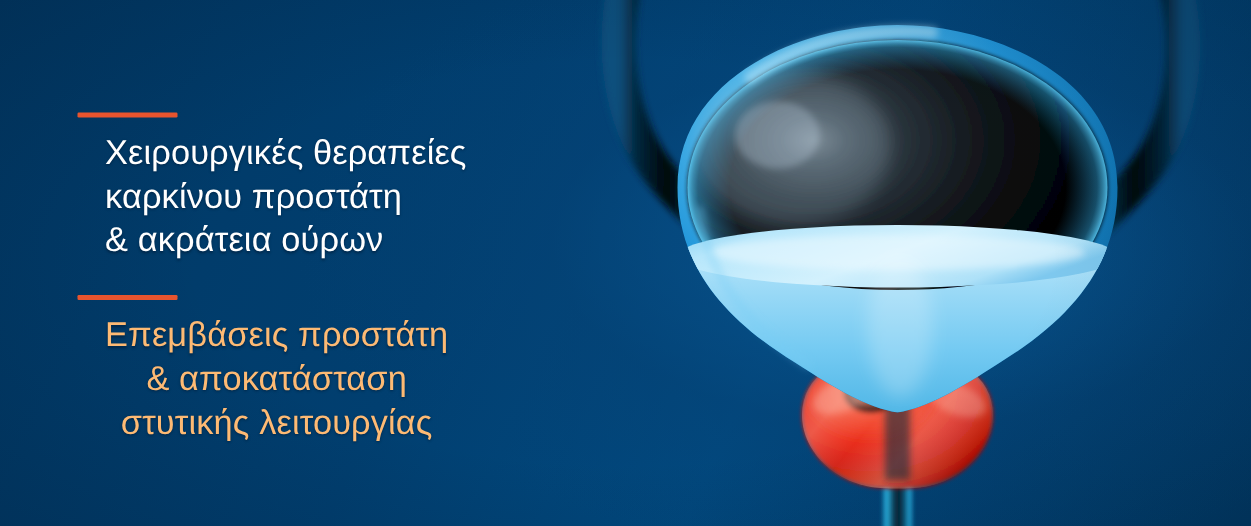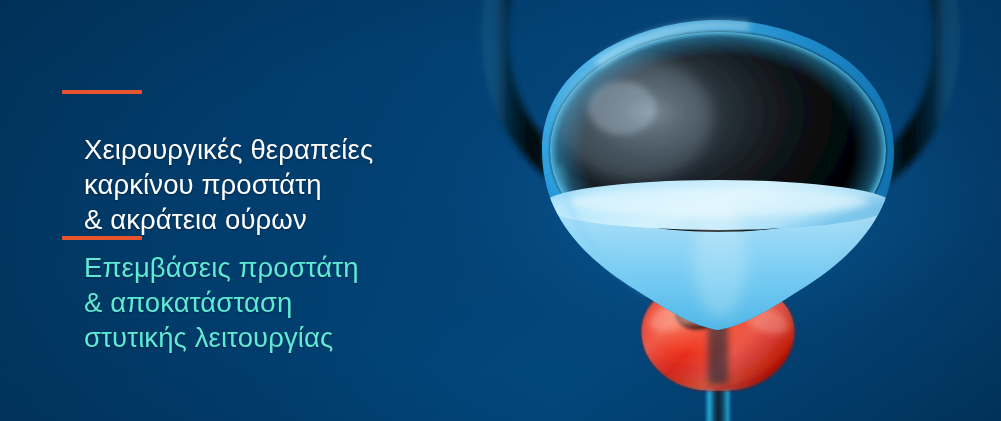--- a/index.html
+++ b/index.html
@@ -55,21 +55,21 @@
     position: absolute;
     left: 84px;
     color: #ffffff;
     font-size: 27.5px;
     line-height: 35px;
     letter-spacing: 0.1px;
     white-space: pre-line;
     text-shadow: 0 1px 2px rgba(0,14,30,0.45);
   }
   #bar-1 { top: 90px; }
-  #text-1 { top: 104px; margin-top: 28px; }
+  #text-1 { top: 104px; }
   #bar-2 { top: 236px; }
   #text-2 { top: 250px; }
 
   
   .illus {
     position: absolute;
     left: 470px;
     top: 0;
     width: 531px;
     height: 421px;
@@ -267,18 +267,18 @@
   <div class="bg-vignette"></div>
 
   <div class="text-col">
 
     <div class="accent-bar" id="bar-1" style="background: rgb(232, 84, 46);"></div>
     <div class="block-text" id="text-1" style="color: rgb(255, 255, 255);">Χειρουργικές θεραπείες
 καρκίνου προστάτη
 &amp; ακράτεια ούρων</div>
 
     <div class="accent-bar" id="bar-2" style="background: rgb(232, 84, 46);"></div>
-    <div class="block-text" id="text-2" style="color: #5eead4;">Επεμβάσεις προστάτη
+    <div class="block-text" id="text-2" style="color: #fdba74; text-align: center;">Επεμβάσεις προστάτη
 &amp; αποκατάσταση
 στυτικής λειτουργίας</div>
 
   </div>
 </div>
 
 </body></html>

